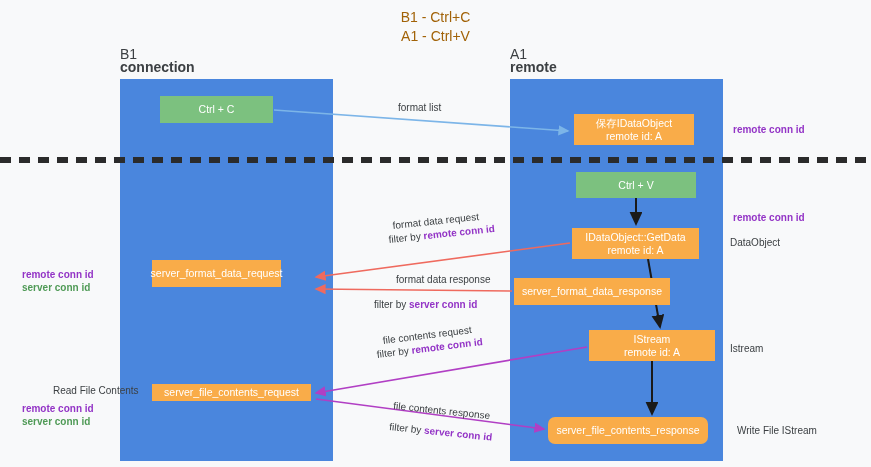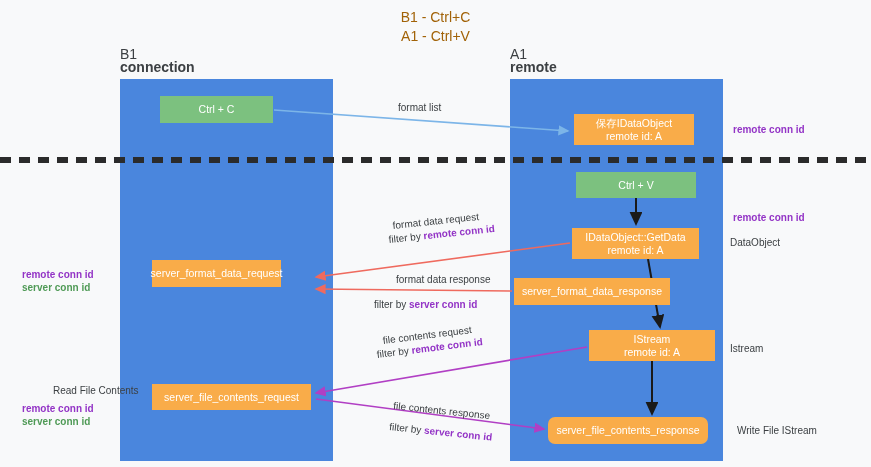--- a/index.html
+++ b/index.html
@@ -38,21 +38,21 @@
   .box.green{background:#7cc17f;}
   .box.orange{background:#f9ac49;text-align:center;}
 
   #box-ctrlc{left:160px;top:96px;width:113px;height:27px;}
   #box-ctrlv{left:576px;top:172px;width:120px;height:26px;}
   #box-save-idataobject{left:574px;top:114px;width:120px;height:31px;}
   #box-getdata{left:572px;top:228px;width:127px;height:31px;}
   #box-sfdreq{left:152px;top:260px;width:129px;height:27px;}
   #box-sfdresp{left:514px;top:278px;width:156px;height:27px;}
   #box-istream{left:589px;top:330px;width:126px;height:31px;}
-  #box-sfcreq{left:152px;top:384px;width:159px;height:26px;}
+  #box-sfcreq{left:152px;top:384px;width:159px;height:17px;}
   #box-sfcresp{left:548px;top:417px;width:160px;height:27px;border-radius:7px;}
 
   .side-label{
     position:absolute;font-size:10px;line-height:13px;
   }
   .lab-purple{color:#9334c6;font-weight:bold;}
   .lab-green{color:#4f9a56;font-weight:bold;}
   .lab-dark{color:#3c4043;}
 
   #lbl-remote-1{left:733px;top:123px;}

